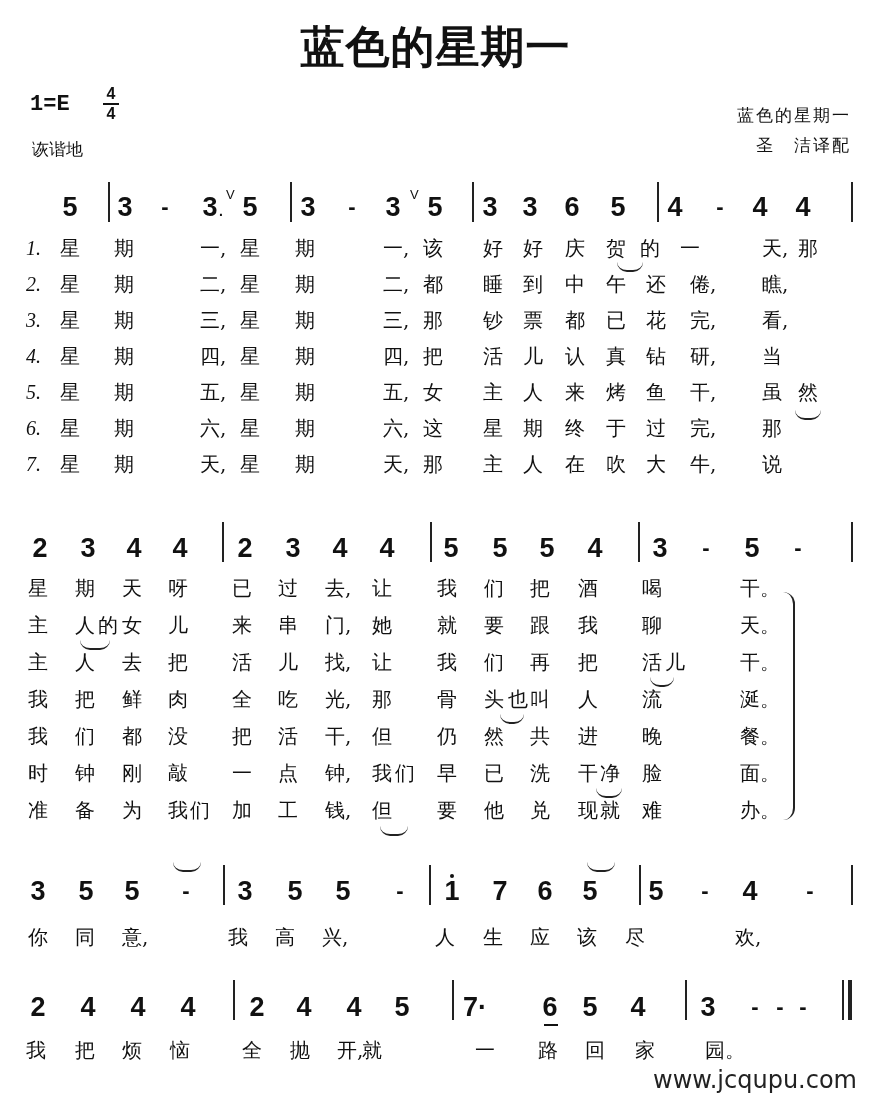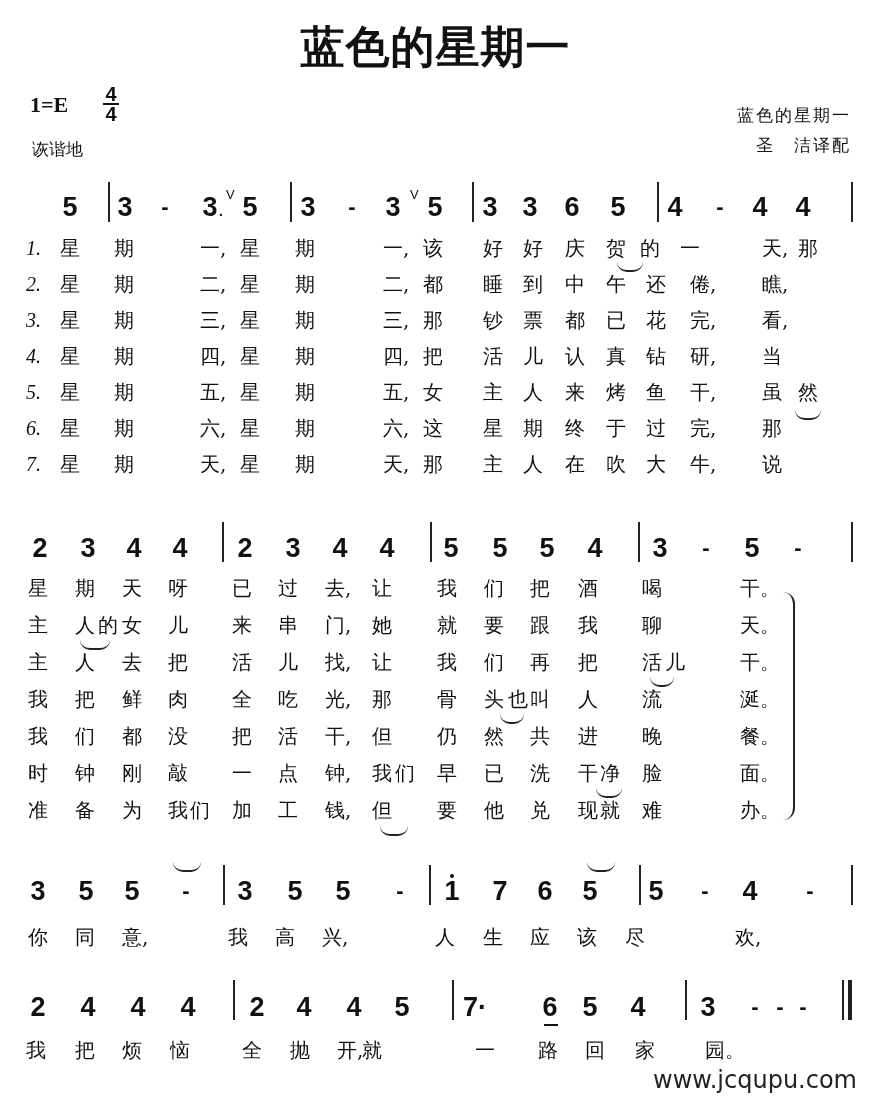--- a/index.html
+++ b/index.html
@@ -1,20 +1,20 @@
 <!DOCTYPE html>
 <html><head>
 <meta charset="utf-8">
 <style>
   html, body { margin:0; padding:0; background:#ffffff; }
   body { width:871px; height:1102px; position:relative; overflow:hidden; color:#111; font-family:"DejaVu Serif", serif; }
   .abs { position:absolute; }
   .title { left:0; width:871px; top:18px; text-align:center; font-size:44px; font-weight:bold; font-family:"DejaVu Serif", serif; letter-spacing:1px; }
-  .key { left:30px; top:92px; font-size:22px; font-weight:bold; font-family:Liberation Serif, serif; }
-  .ts { position:absolute; left:103px; top:86px; width:16px; text-align:center; font-family:"Liberation Sans", sans-serif; font-weight:bold; font-size:20px; line-height:16px; }
+  .key { left:30px; top:92px; font-size:22px; font-weight:bold; font-family:Liberation Mono, monospace; }
+  .ts { position:absolute; left:103px; top:86px; width:16px; text-align:center; font-family:"Liberation Sans", sans-serif; font-weight:bold; font-size:16px; line-height:16px; }
   .ts .bar { display:block; height:2px; background:#111; margin:1px 0; }
   .tempo { left:32px; top:138px; font-size:17px; font-family:"DejaVu Sans", sans-serif; }
   .credit { right:20px; font-size:17px; font-family:"DejaVu Serif", serif; letter-spacing:2px; }
   .note { font-family:"Liberation Sans", sans-serif; font-weight:bold; font-size:27px; line-height:30px; width:24px; text-align:center; }
   .dash { font-family:"Liberation Sans", sans-serif; font-weight:bold; font-size:22px; line-height:30px; width:24px; text-align:center; }
   .barline { width:2px; background:#222; }
   .breath { font-family:"Liberation Sans", sans-serif; font-size:13px; }
   .lyric { font-family:"DejaVu Serif", serif; font-size:20px; line-height:24px; white-space:nowrap; }
   .slur { border-bottom:2px solid #222; border-radius:0 0 14px 14px; height:8px; }
   .brace { width:10px; border-right:2px solid #222; border-radius:0 12px 12px 0; }

